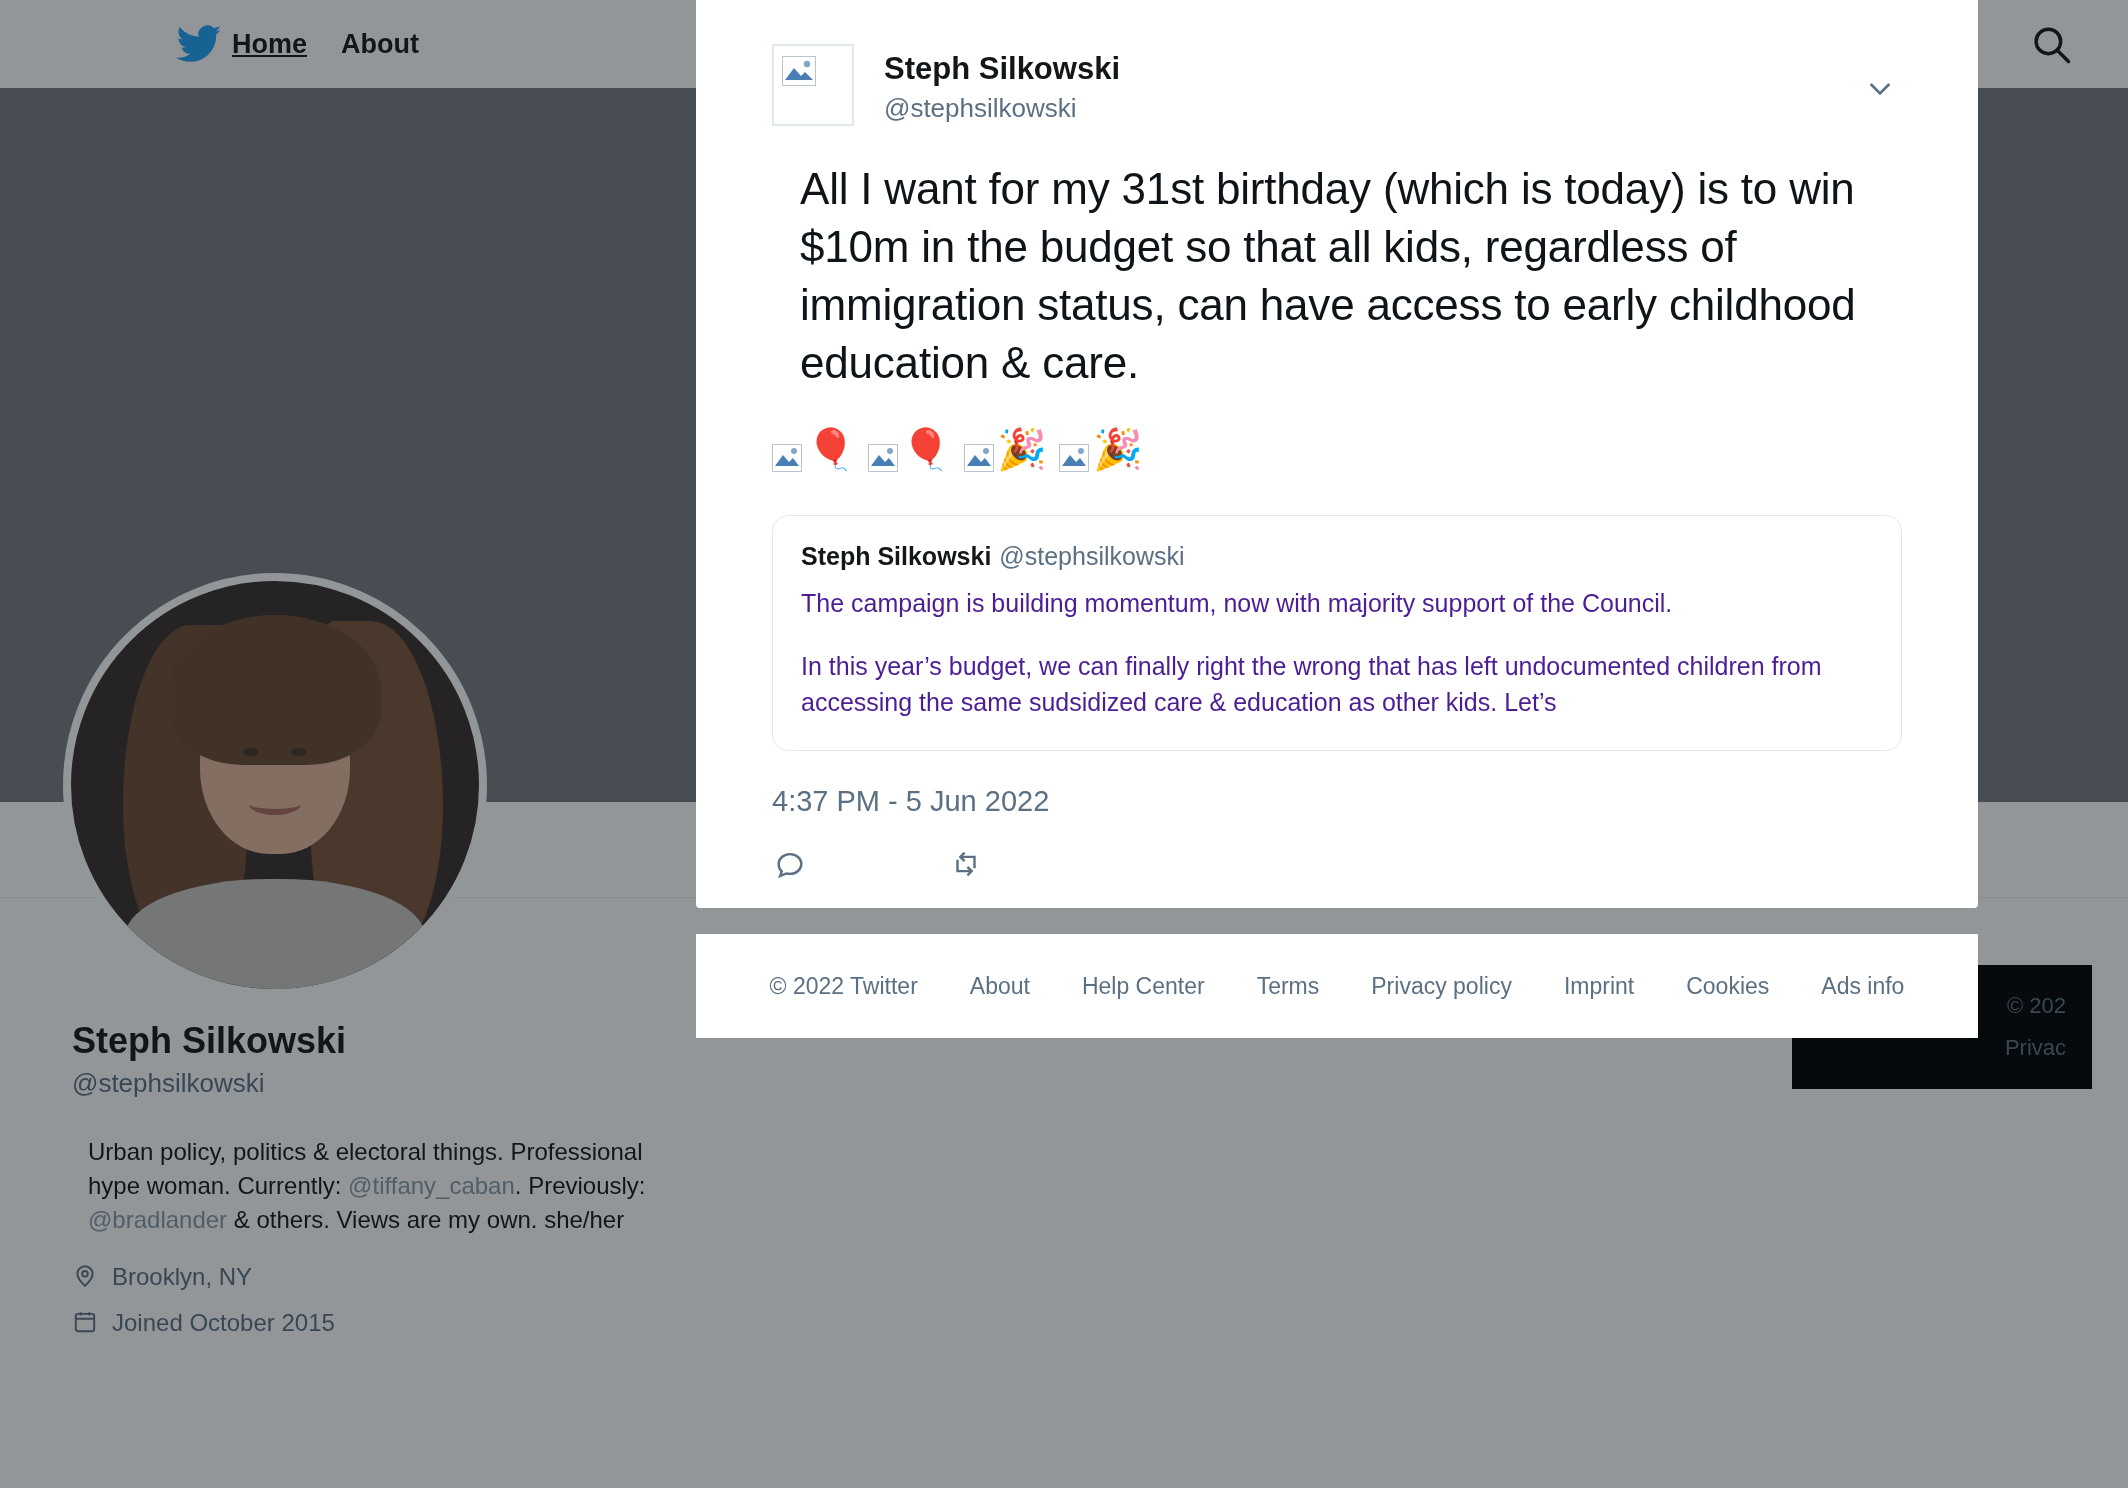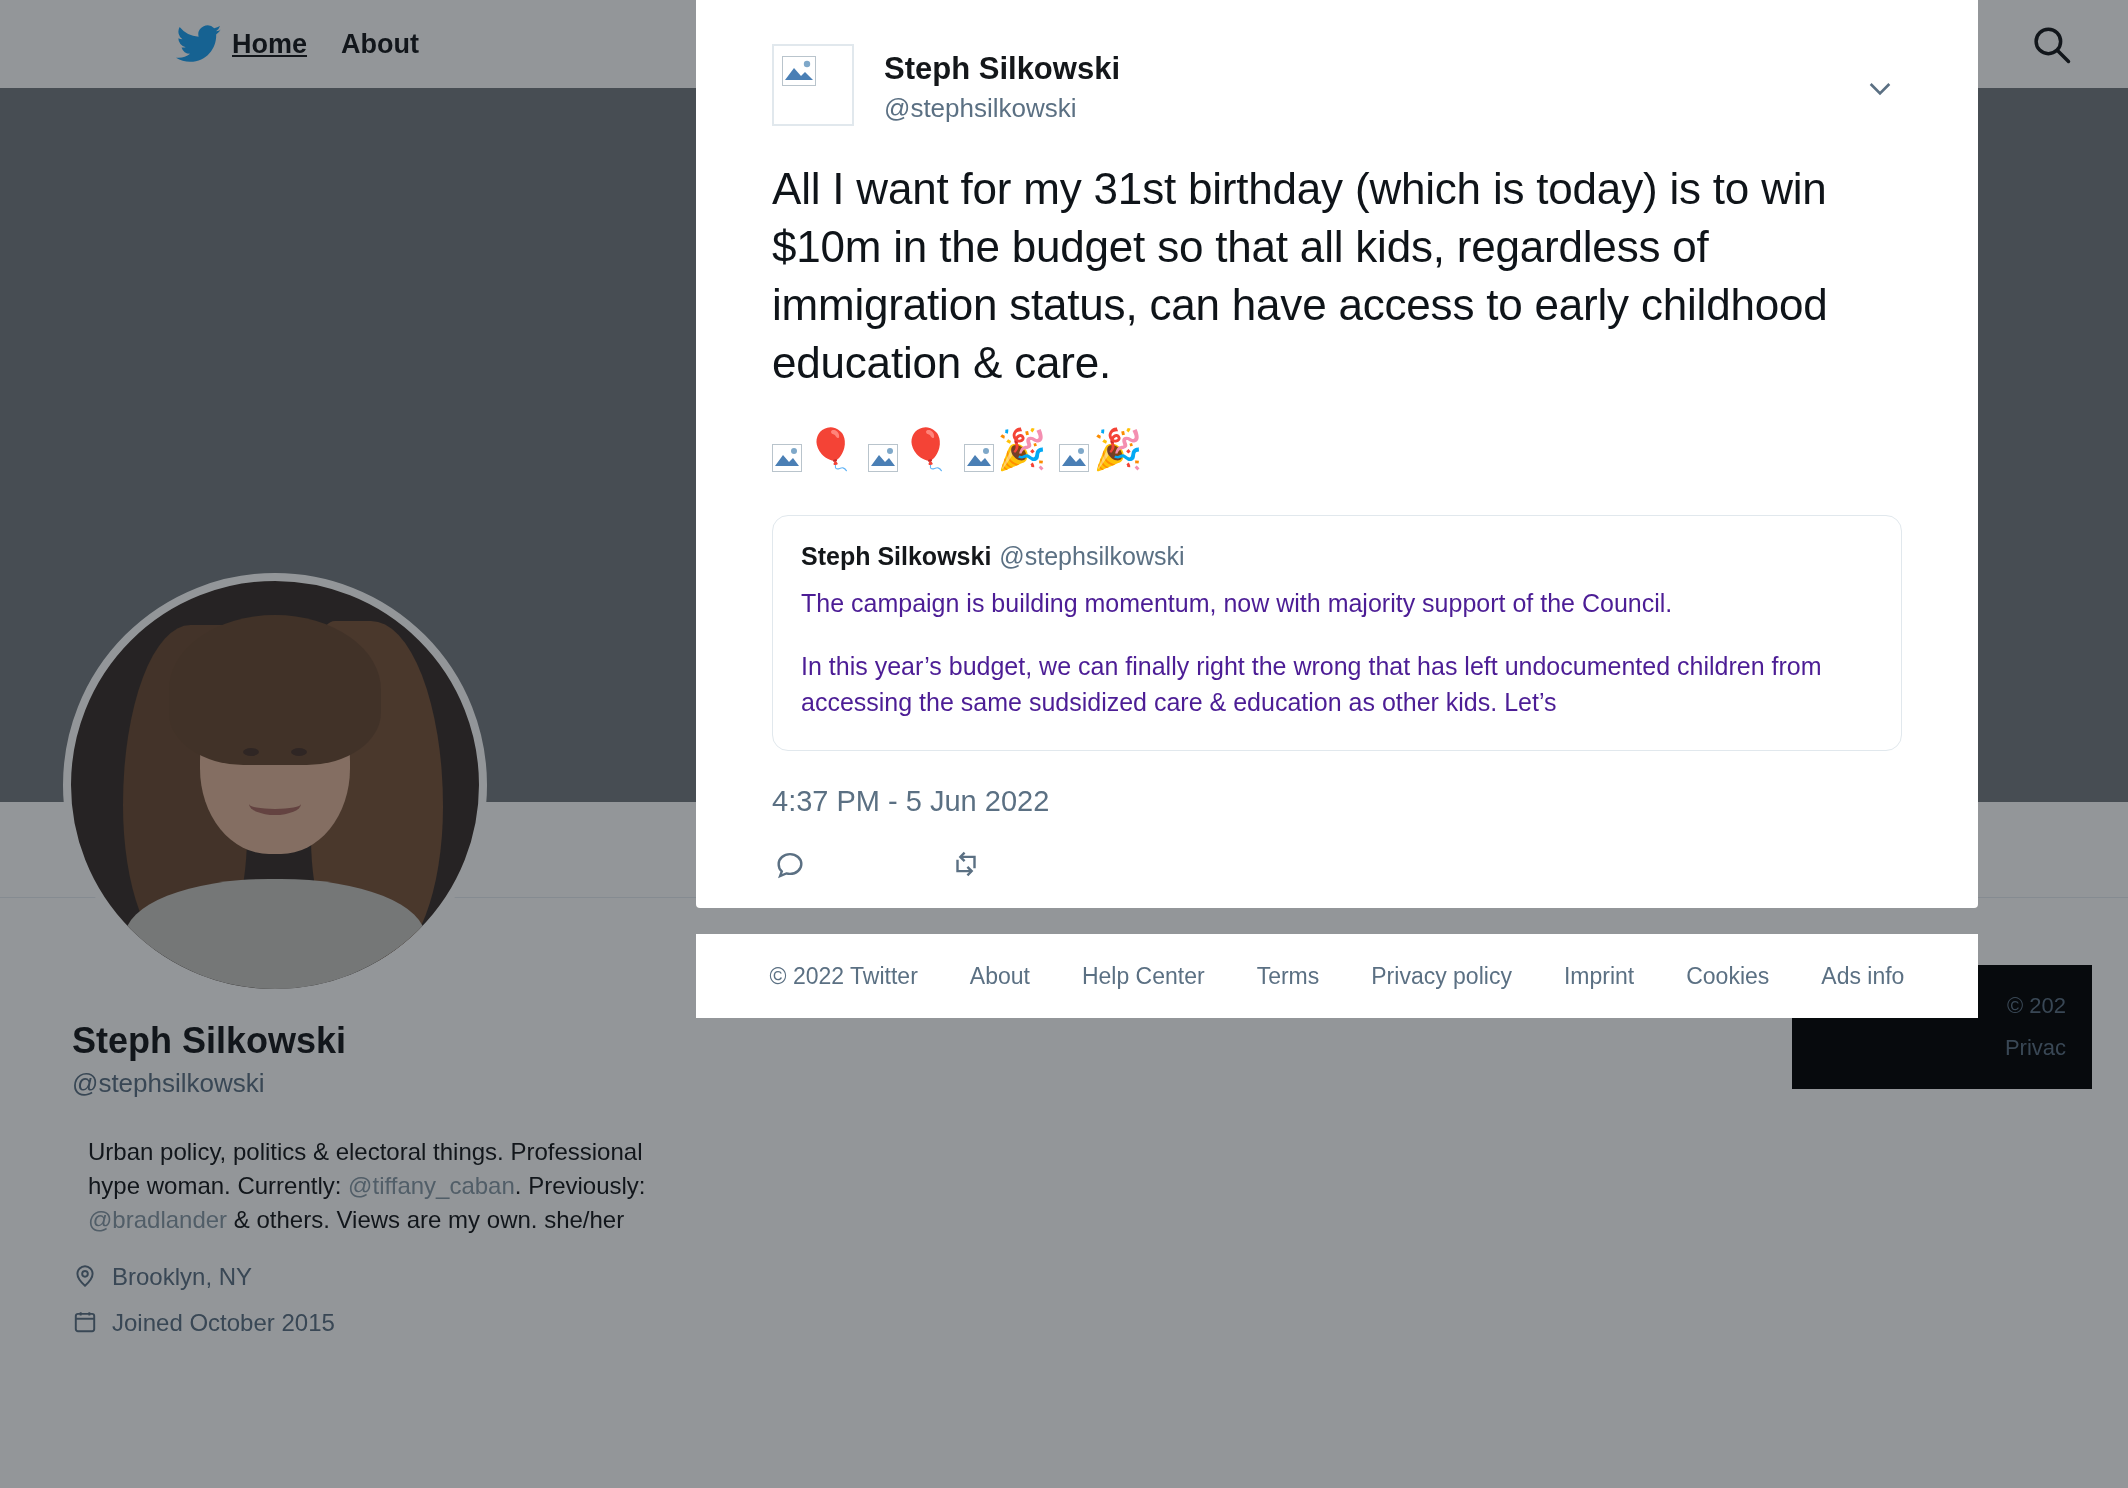--- a/index.html
+++ b/index.html
@@ -188,20 +188,21 @@
   .caret-btn {
     margin-left: auto; margin-top: 22px;
     width: 44px; height: 44px;
     display: flex; align-items: center; justify-content: center;
   }
 
   .tweet-body {
     padding: 34px 76px 0 76px;
     font-size: 44px; line-height: 1.32; color: #0f1419;
     letter-spacing: -0.2px;
+    margin-left: 28px;
   }
 
   .emoji-row {
     padding: 34px 76px 0 76px;
     display: flex; align-items: center; gap: 12px;
     font-size: 40px;
   }
   .emoji-item { display: inline-flex; align-items: center; gap: 4px; }
   .img-placeholder {
     display: inline-block;
@@ -234,21 +235,21 @@
   }
   .action-btn {
     width: 36px; height: 36px;
     display: inline-flex; align-items: center; justify-content: center;
   }
 
   .modal-footer {
     margin-top: 26px;
     background: #ffffff;
     width: 1282px;
-    height: 84px;
+    height: 104px;
     display: flex; align-items: center; justify-content: center;
     gap: 16px;
   }
   .footer-item {
     font-size: 23px; color: #5b7083; text-decoration: none;
     margin: 0 18px;
   }
   .footer-item.copyright { color: #5b7083; }
 
   .top-black-strip {

